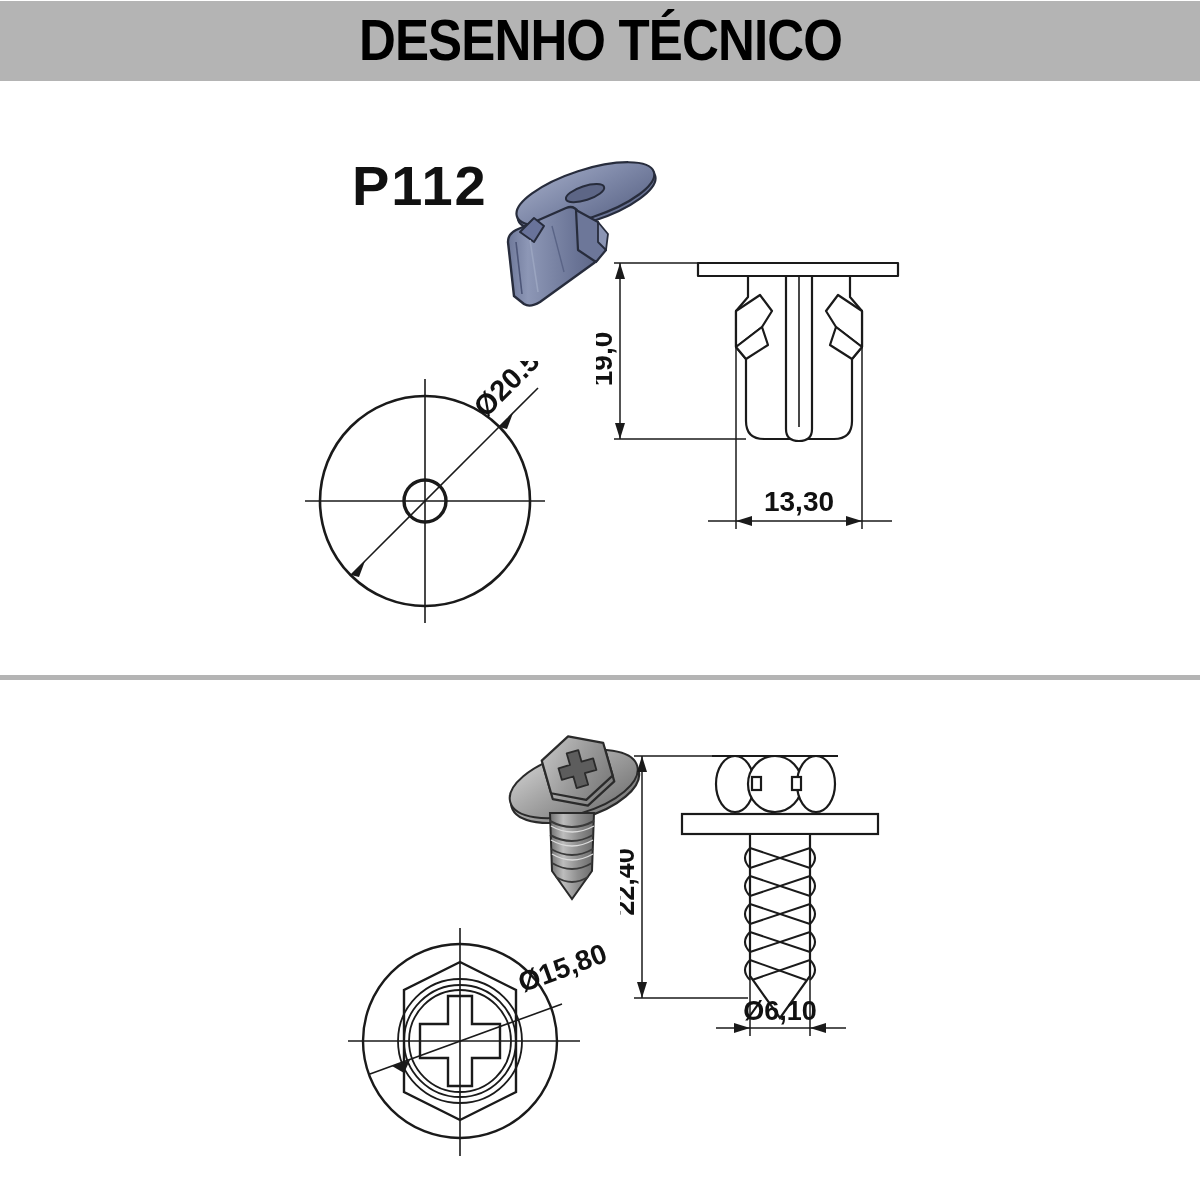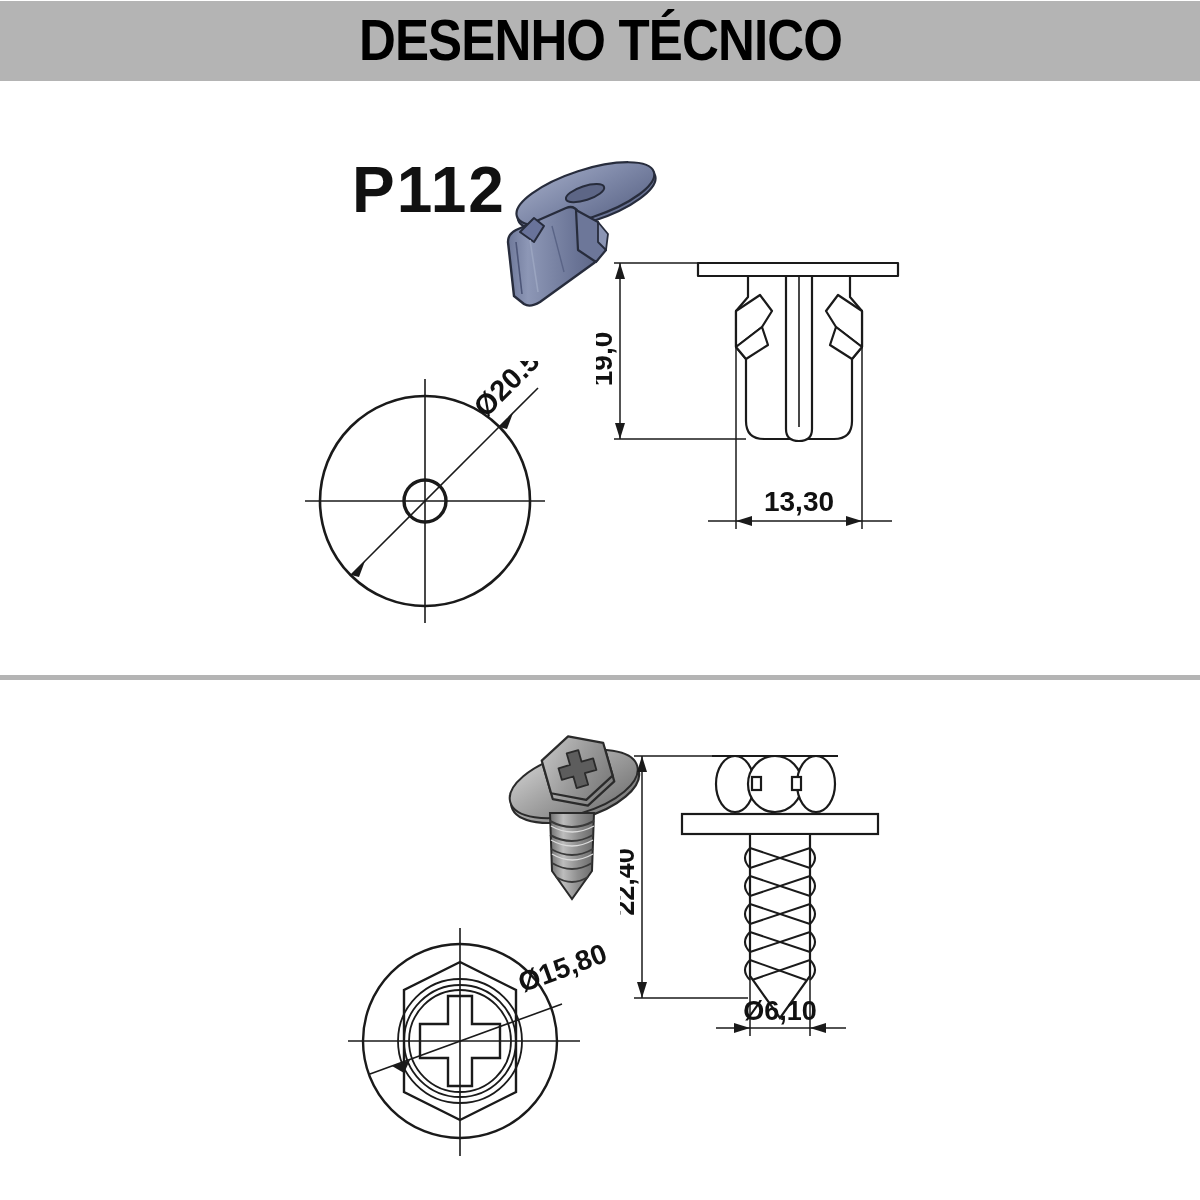--- a/index.html
+++ b/index.html
@@ -65,21 +65,21 @@
   .part-label {
     position: absolute;
     font-family: "Liberation Sans", sans-serif;
     font-weight: bold;
     color: #111111;
     white-space: nowrap;
   }
   #label-p112 {
     left: 352px;
     top: 152px;
-    font-size: 64px;
+    font-size: 56px;
     letter-spacing: 2px;
   }
   #label-pf59 {
     left: 372px;
     top: 740px;
     font-size: 55px;
     letter-spacing: 1px;
   }
   svg { display: block; }
   .dwg {

